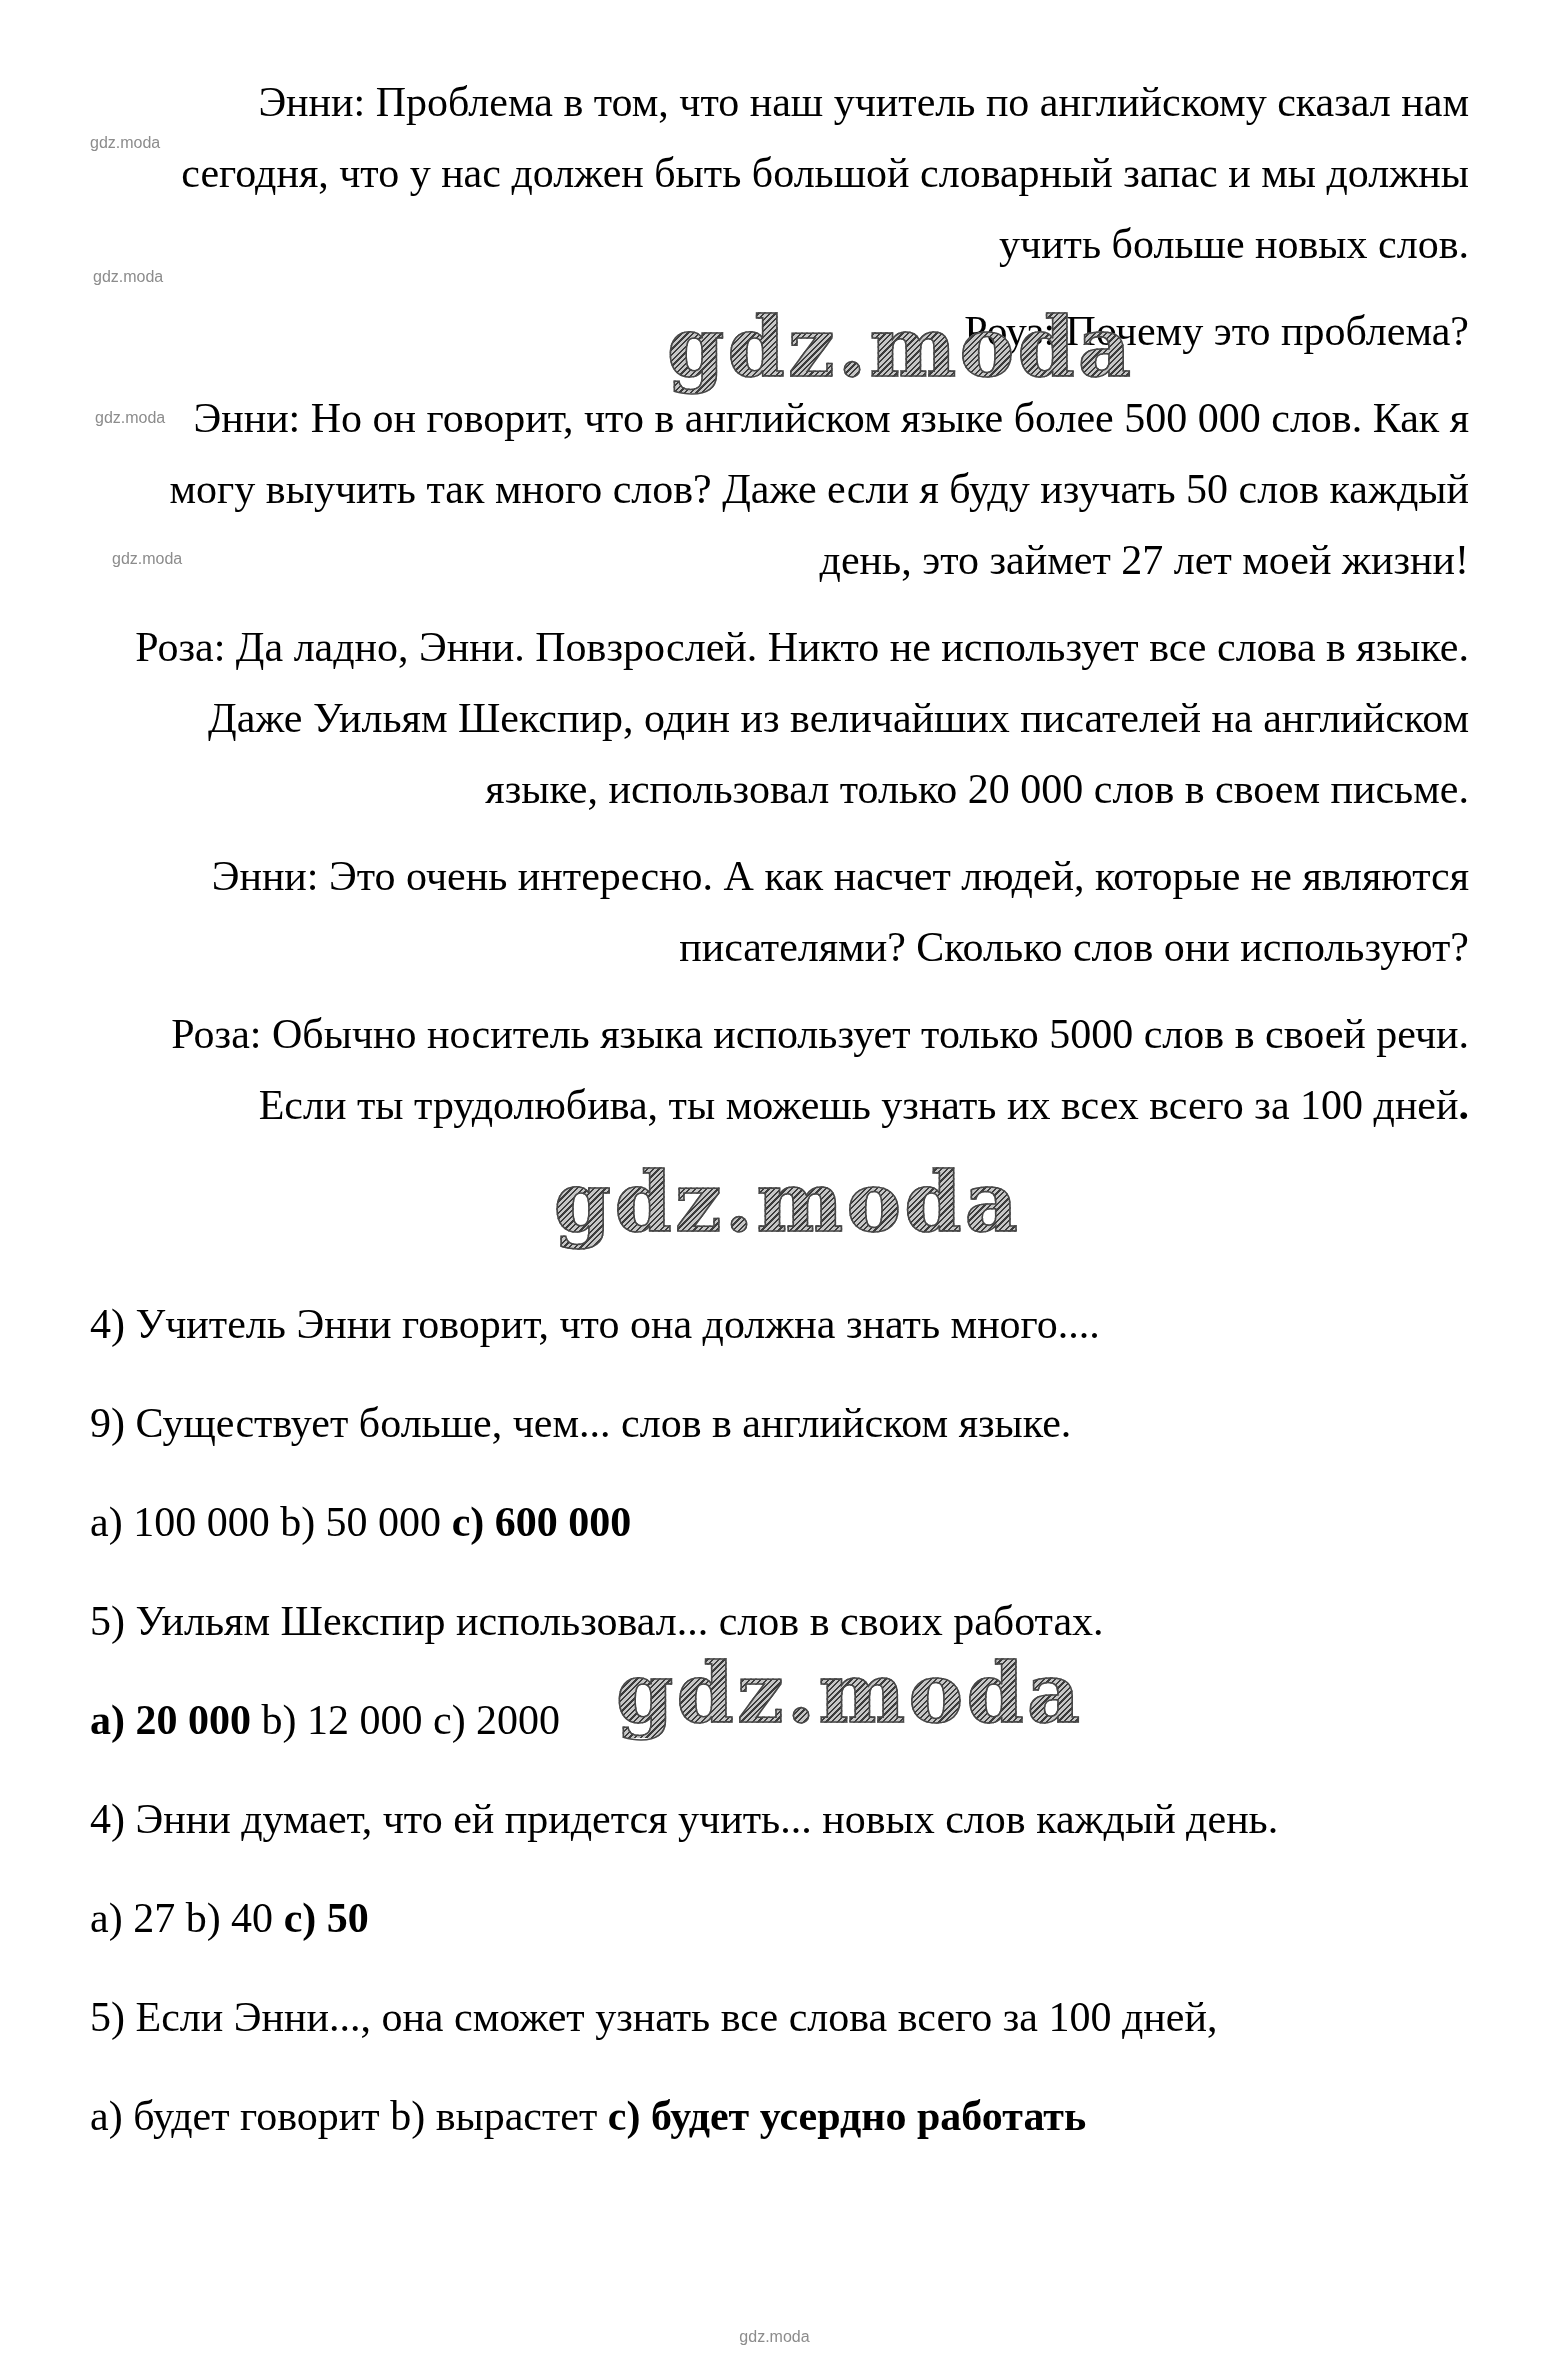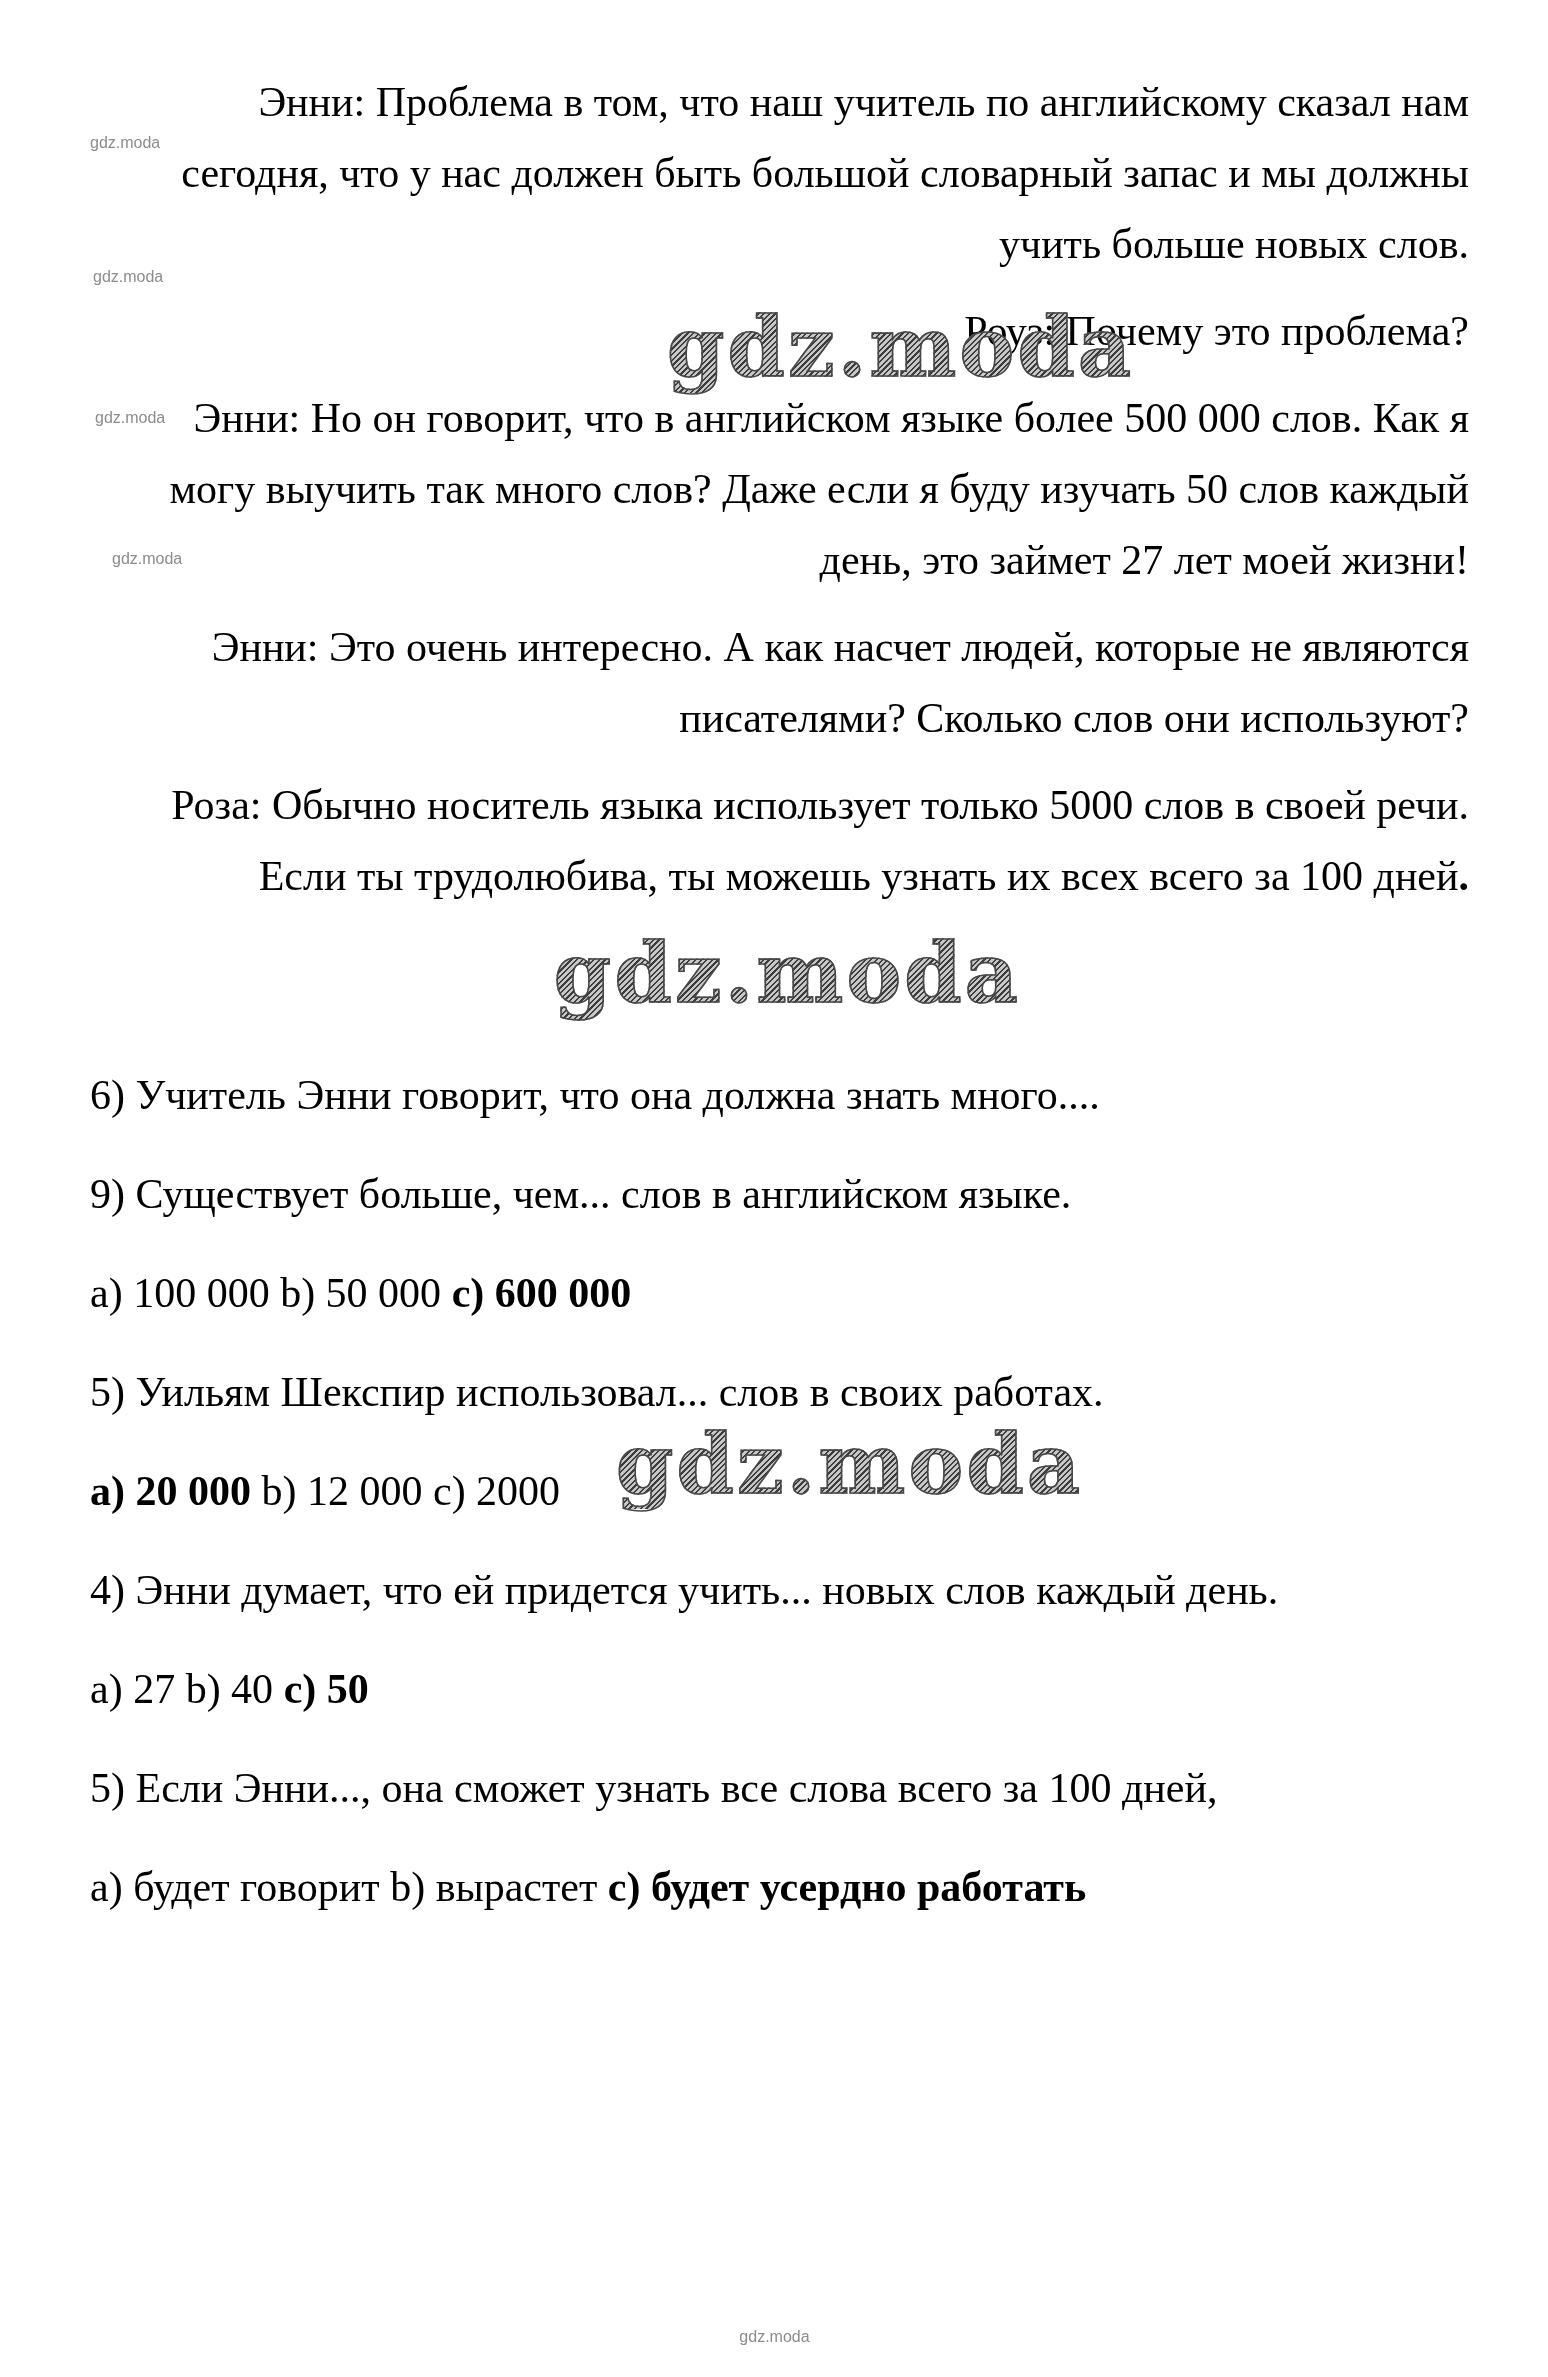--- a/index.html
+++ b/index.html
@@ -83,31 +83,32 @@
 
   <div class="content">
 
     <div class="dialogue">
       <p><span>Энни: Проблема в том, что наш учитель по английскому сказал нам сегодня, что у нас должен быть большой словарный запас и мы должны учить больше новых слов.</span></p>
       <p>
         <span><span>Роуз: Почему это проблема?</span></span>
         <span class="wm-big wm-inline1">gdz.moda</span>
       </p>
       <p><span>Энни: Но он говорит, что в английском языке более 500 000 слов. Как я могу выучить так много слов? Даже если я буду изучать 50 слов каждый день, это займет 27 лет моей жизни!</span></p>
+      <p><span>Роза: Да ладно, Энни. Повзрослей. Никто не использует все слова в языке. Даже Уильям Шекспир, один из величайших писателей на английском языке, использовал только 20 000 слов в своем письме.</span></p>
       <p><span>Энни: Это очень интересно. А как насчет людей, которые не являются писателями? Сколько слов они используют?</span></p>
       <p><span>Роза: Обычно носитель языка использует только 5000 слов в своей речи. Если ты трудолюбива, ты можешь узнать их всех всего за 100 дней</span><span class="bold">.</span></p>
     </div>
 
     <div class="wm-center">
       <span class="wm-big">gdz.moda</span>
     </div>
 
     <div class="questions">
 
-      <p>6) Учитель Энни говорит, что она должна знать много....</p>
+      <p>4) Учитель Энни говорит, что она должна знать много....</p>
 
       <p>9) Существует больше, чем... слов в английском языке.</p>
       <p><span>a) 100 000 b) 50 000 </span><span class="bold">c) 600 000</span></p>
 
       <p>5) Уильям Шекспир использовал... слов в своих работах.</p>
       <p>
         <span><span class="bold">a) 20 000</span><span> b) 12 000 c) 2000</span></span>
         <span class="wm-big wm-inline3">gdz.moda</span>
       </p>
 

